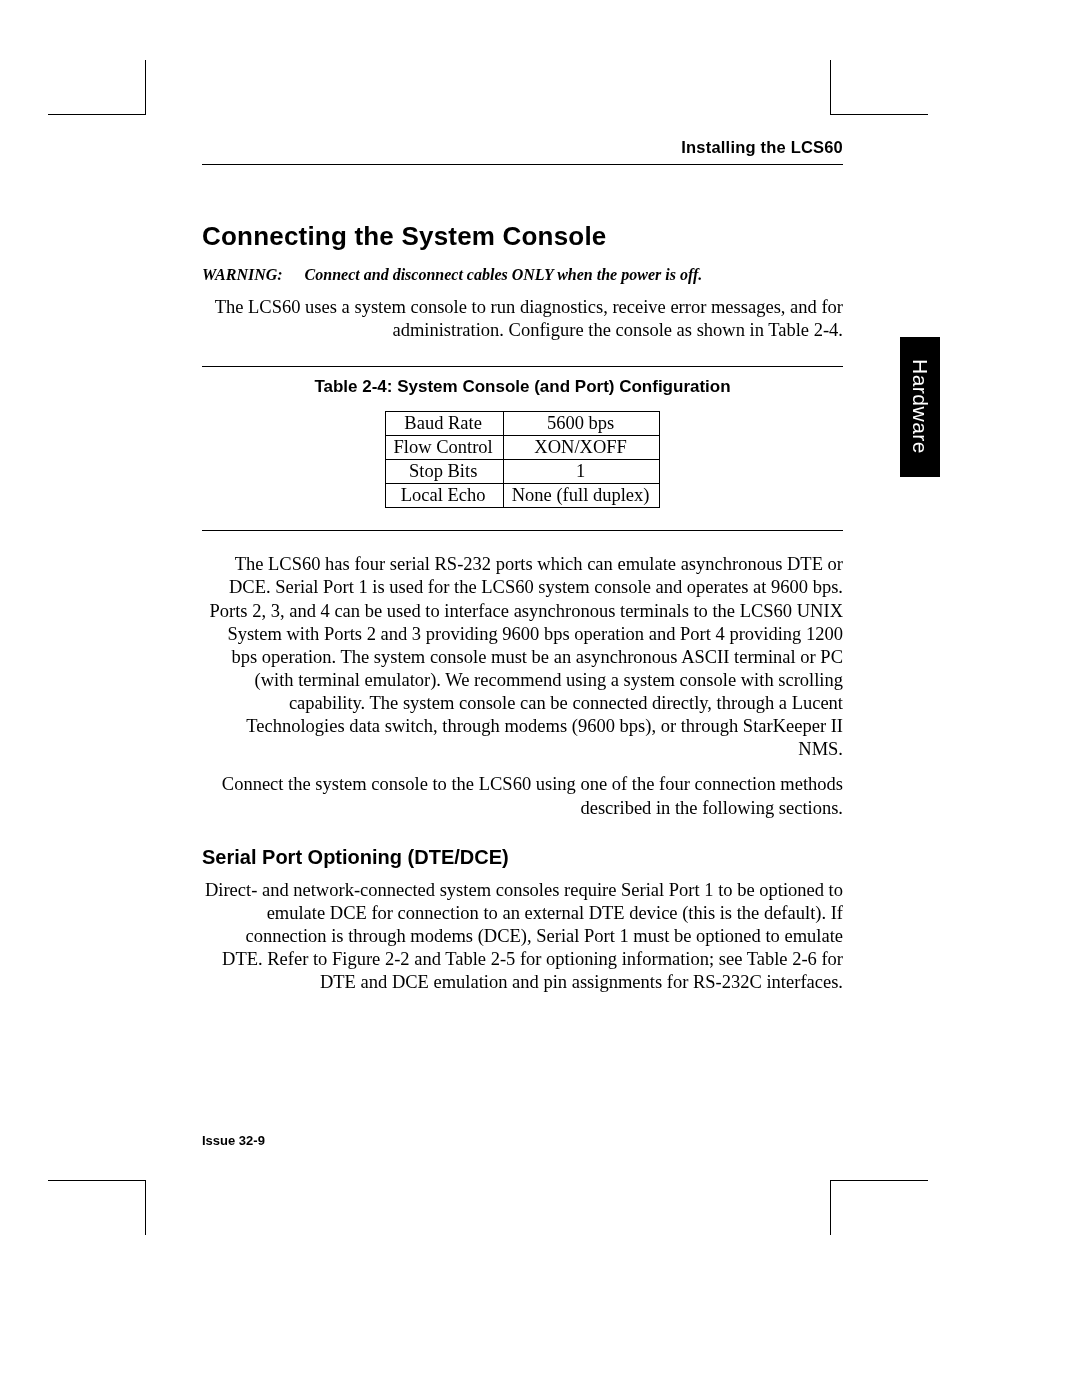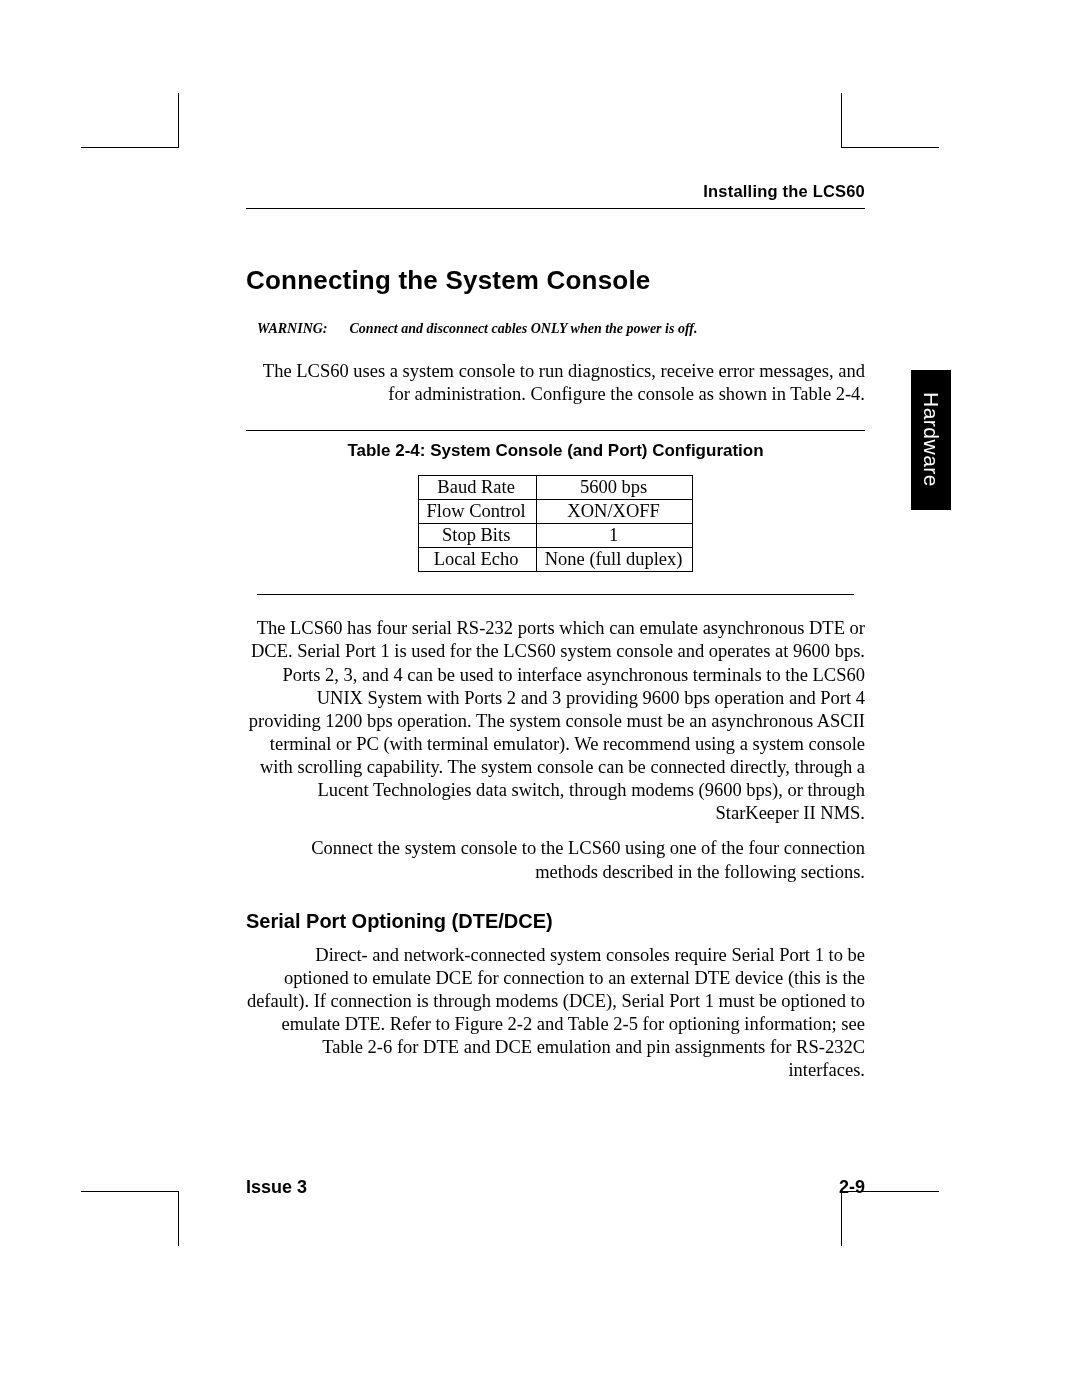--- a/index.html
+++ b/index.html
@@ -1,15 +1,15 @@
 <!DOCTYPE html>
 <html><head>
 <meta charset="utf-8">
 <style>
-  * { box-sizing: border-box; margin: 11px; padding: 0; }
+  * { box-sizing: border-box; margin: 0; padding: 0; }
   html, body { background: #fff; }
   body {
     width: 1080px;
     height: 1397px;
     position: relative;
     font-family: "Palatino Linotype", Palatino, "Book Antiqua", Georgia, serif;
     color: #000;
   }
   .crop-top-left, .crop-top-right, .crop-bottom-left, .crop-bottom-right {
     position: absolute;
@@ -39,23 +39,24 @@
   h1.section-title {
     font-family: Helvetica, Arial, sans-serif;
     font-weight: 700;
     font-size: 26px;
     margin-top: 56px;
     margin-bottom: 14px;
     letter-spacing: 0.2px;
   }
   .warning-row {
     display: flex;
+    gap: 22px;
     font-style: italic;
     font-weight: 700;
-    font-size: 14px;
+    font-size: 16px;
     margin-bottom: 12px;
   }
   .warning-label { font-style: italic; font-weight: 700; }
   .body-para {
     font-size: 18.5px;
     line-height: 1.25;
     margin-bottom: 12px;
     text-align: right;
   }
   .rule-block {
@@ -86,24 +87,23 @@
     font-size: 20px;
     margin-top: 26px;
     margin-bottom: 10px;
   }
   .footer {
     position: absolute;
     left: 202px;
     width: 641px;
     top: 1133px;
     display: flex;
-    justify-content: space-between;
     font-family: Helvetica, Arial, sans-serif;
     font-weight: 700;
-    font-size: 18px;
+    font-size: 13px;
   }
   .side-tab {
     position: absolute;
     right: 140px;
     top: 337px;
     width: 40px;
     height: 140px;
     background: #000;
     color: #fff;
     display: flex;

